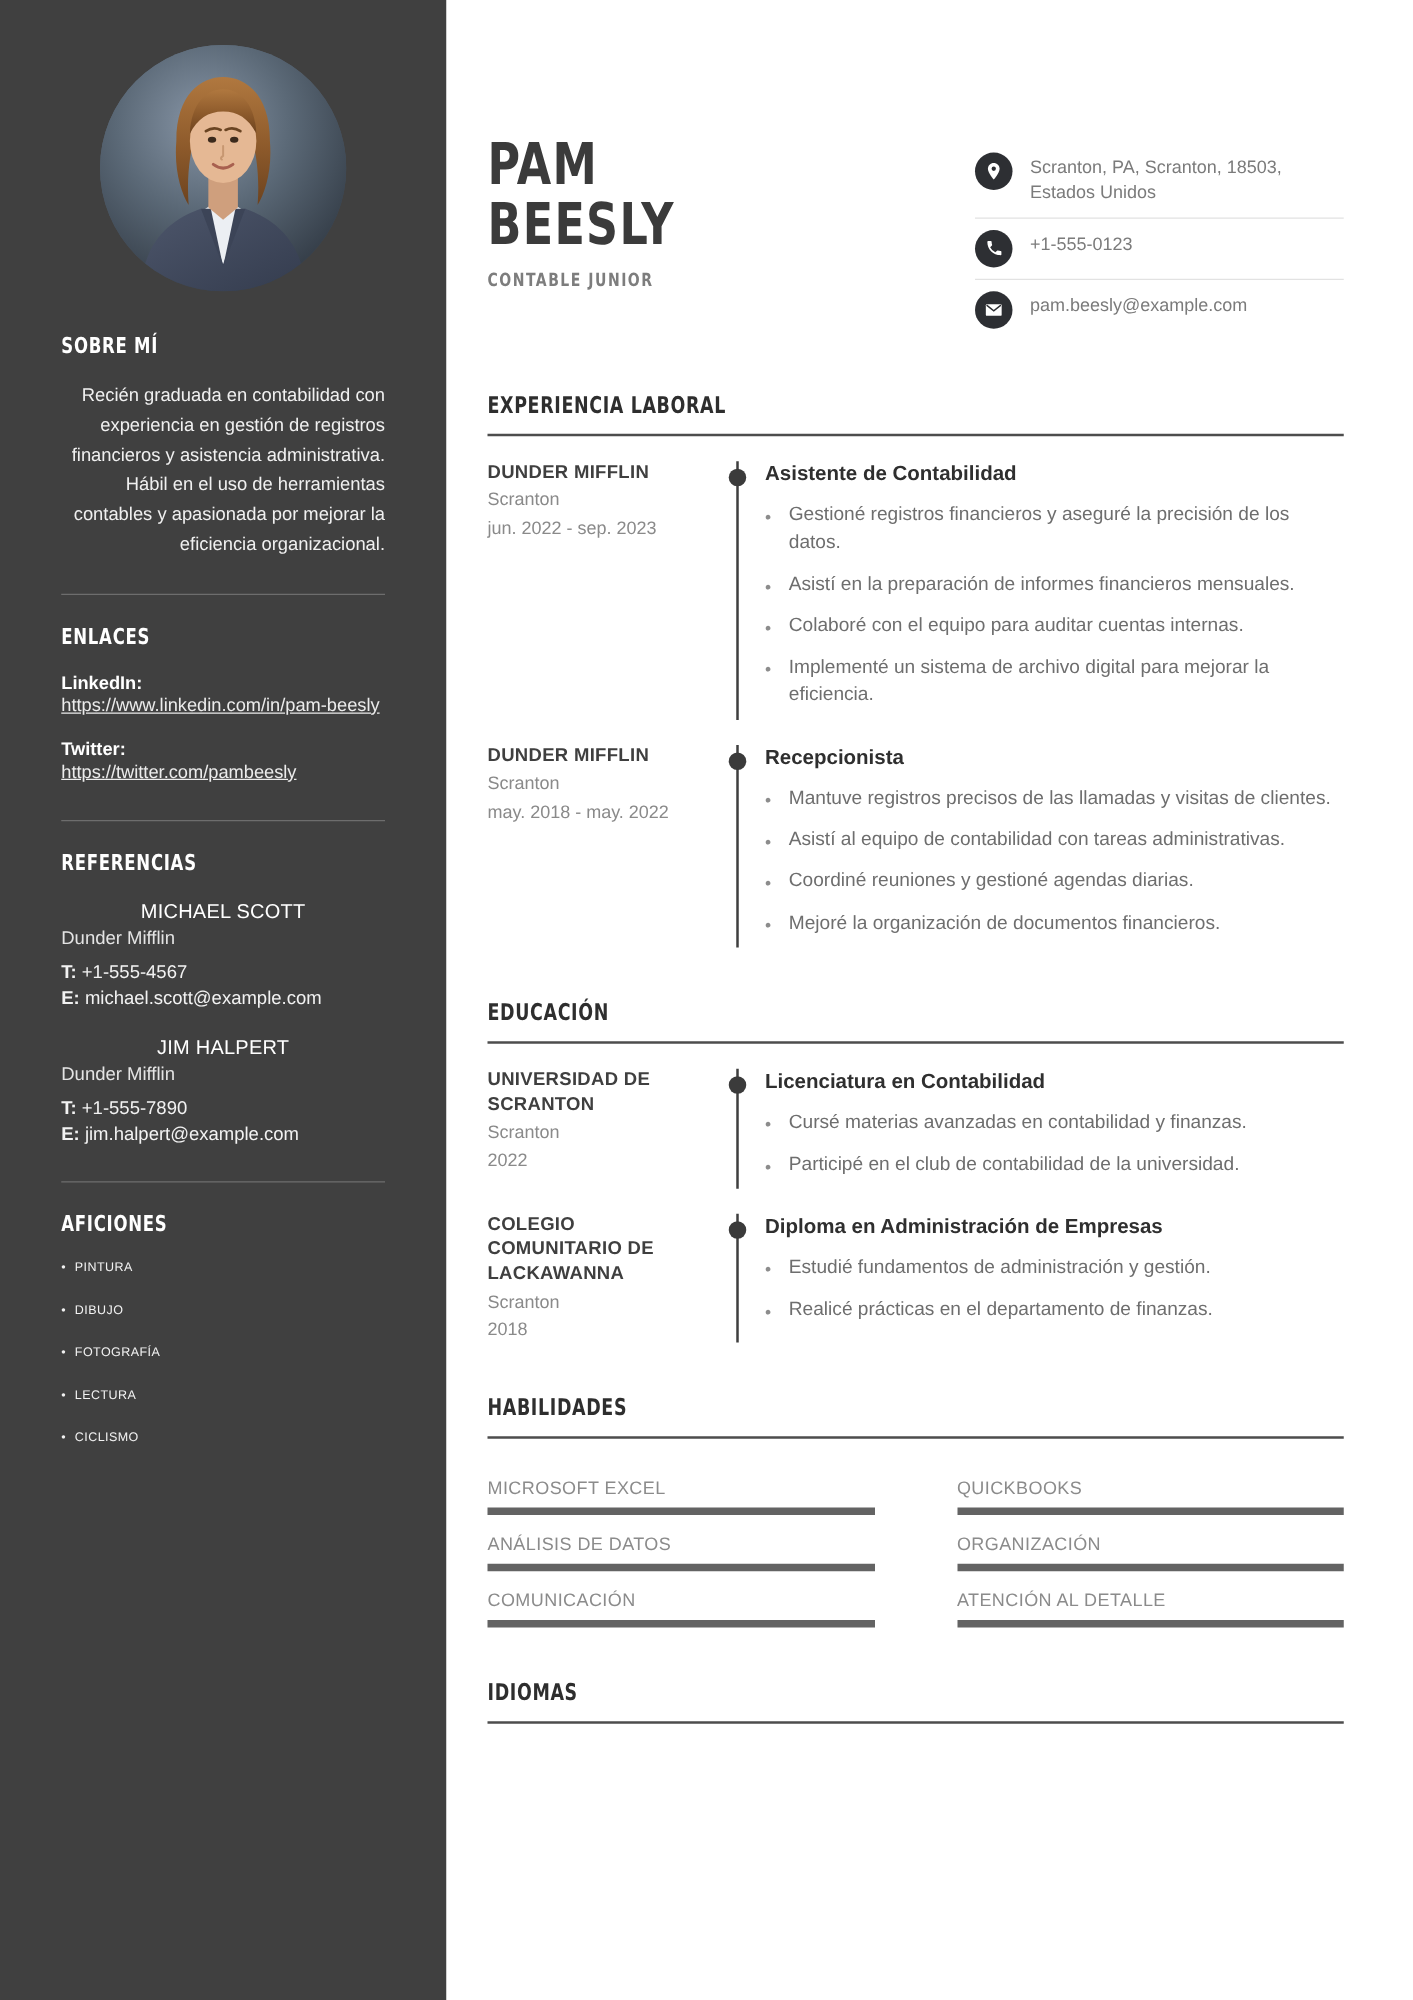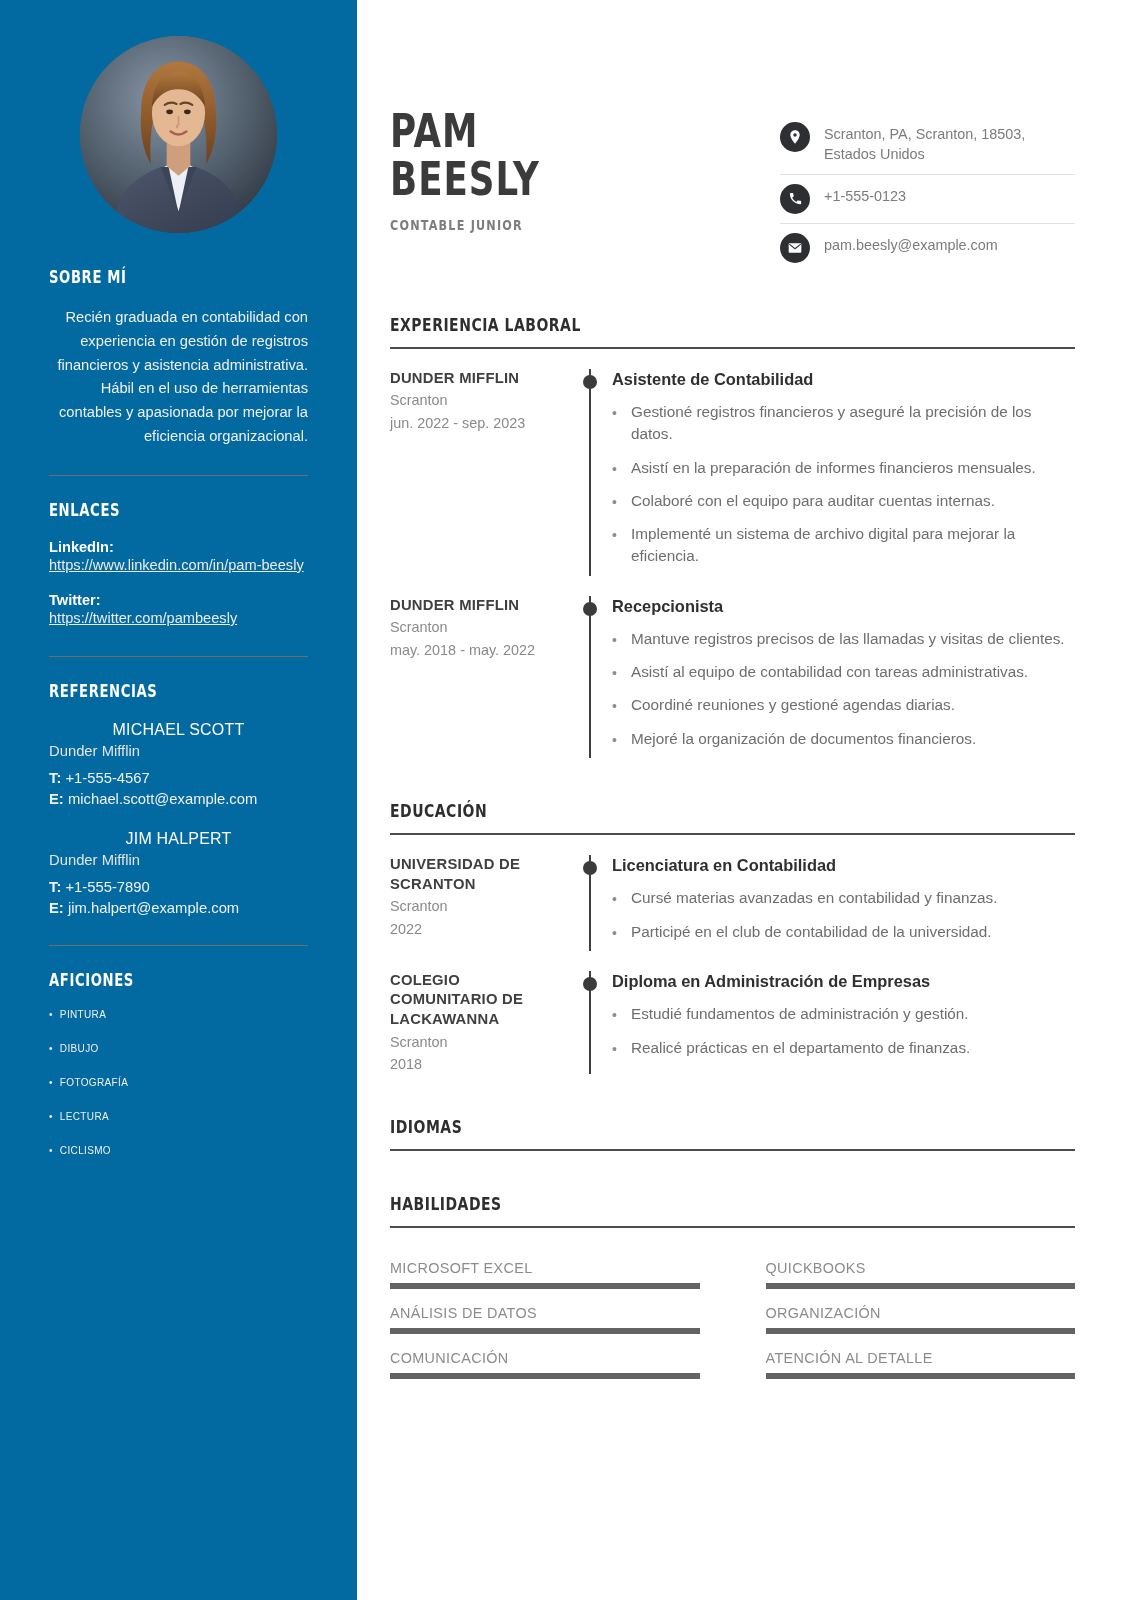--- a/index.html
+++ b/index.html
@@ -7,21 +7,21 @@
     width: 1130px; height: 1600px;
     background: #ffffff;
     font-family: "Liberation Sans", sans-serif;
     overflow: hidden;
   }
   .page { position: relative; width: 1130px; height: 1600px; display: flex; background:#fff; }
 
   
   .sidebar {
     width: 357px; min-width: 357px; height: 1600px;
-    background: #0369a1; color: #ffffff;
+    background: #404040; color: #ffffff;
     padding: 36px 49px 0 49px;
   }
   .photo-wrap { display:flex; justify-content:center; margin-bottom: 34px; }
   .photo {
     width: 197px; height: 197px; border-radius: 50%;
     overflow: hidden; position: relative;
     background: radial-gradient(circle at 42% 34%, #7d8da0 0%, #5a6878 42%, #39434f 78%, #2b333d 100%);
   }
   .photo svg { display:block; width:100%; height:100%; }
 
@@ -372,25 +372,20 @@
             </div>
           <div class="tl-bul">
               <span class="b">•</span>
               <span>Realicé prácticas en el departamento de finanzas.</span>
             </div>
         </div>
       </div>
     </section>
 
     <section class="sec">
-      <div class="sec-title">IDIOMAS</div>
-      <div class="sec-rule"></div>
-    </section>
-
-    <section class="sec">
       <div class="sec-title">HABILIDADES</div>
       <div class="sec-rule"></div>
       <div class="skills-grid">
         <div class="skills-col">
           <div class="skill">
             <div class="skill-name">MICROSOFT EXCEL</div>
             <div class="skill-track">
                 <div class="skill-fill" style="width:100%"></div>
               </div>
           </div>
@@ -423,14 +418,19 @@
           <div class="skill">
             <div class="skill-name">ATENCIÓN AL DETALLE</div>
             <div class="skill-track">
                 <div class="skill-fill" style="width:100%"></div>
               </div>
           </div>
         </div>
       </div>
     </section>
 
+    <section class="sec">
+      <div class="sec-title">IDIOMAS</div>
+      <div class="sec-rule"></div>
+    </section>
+
   </main>
 </div>
 
 </body></html>

